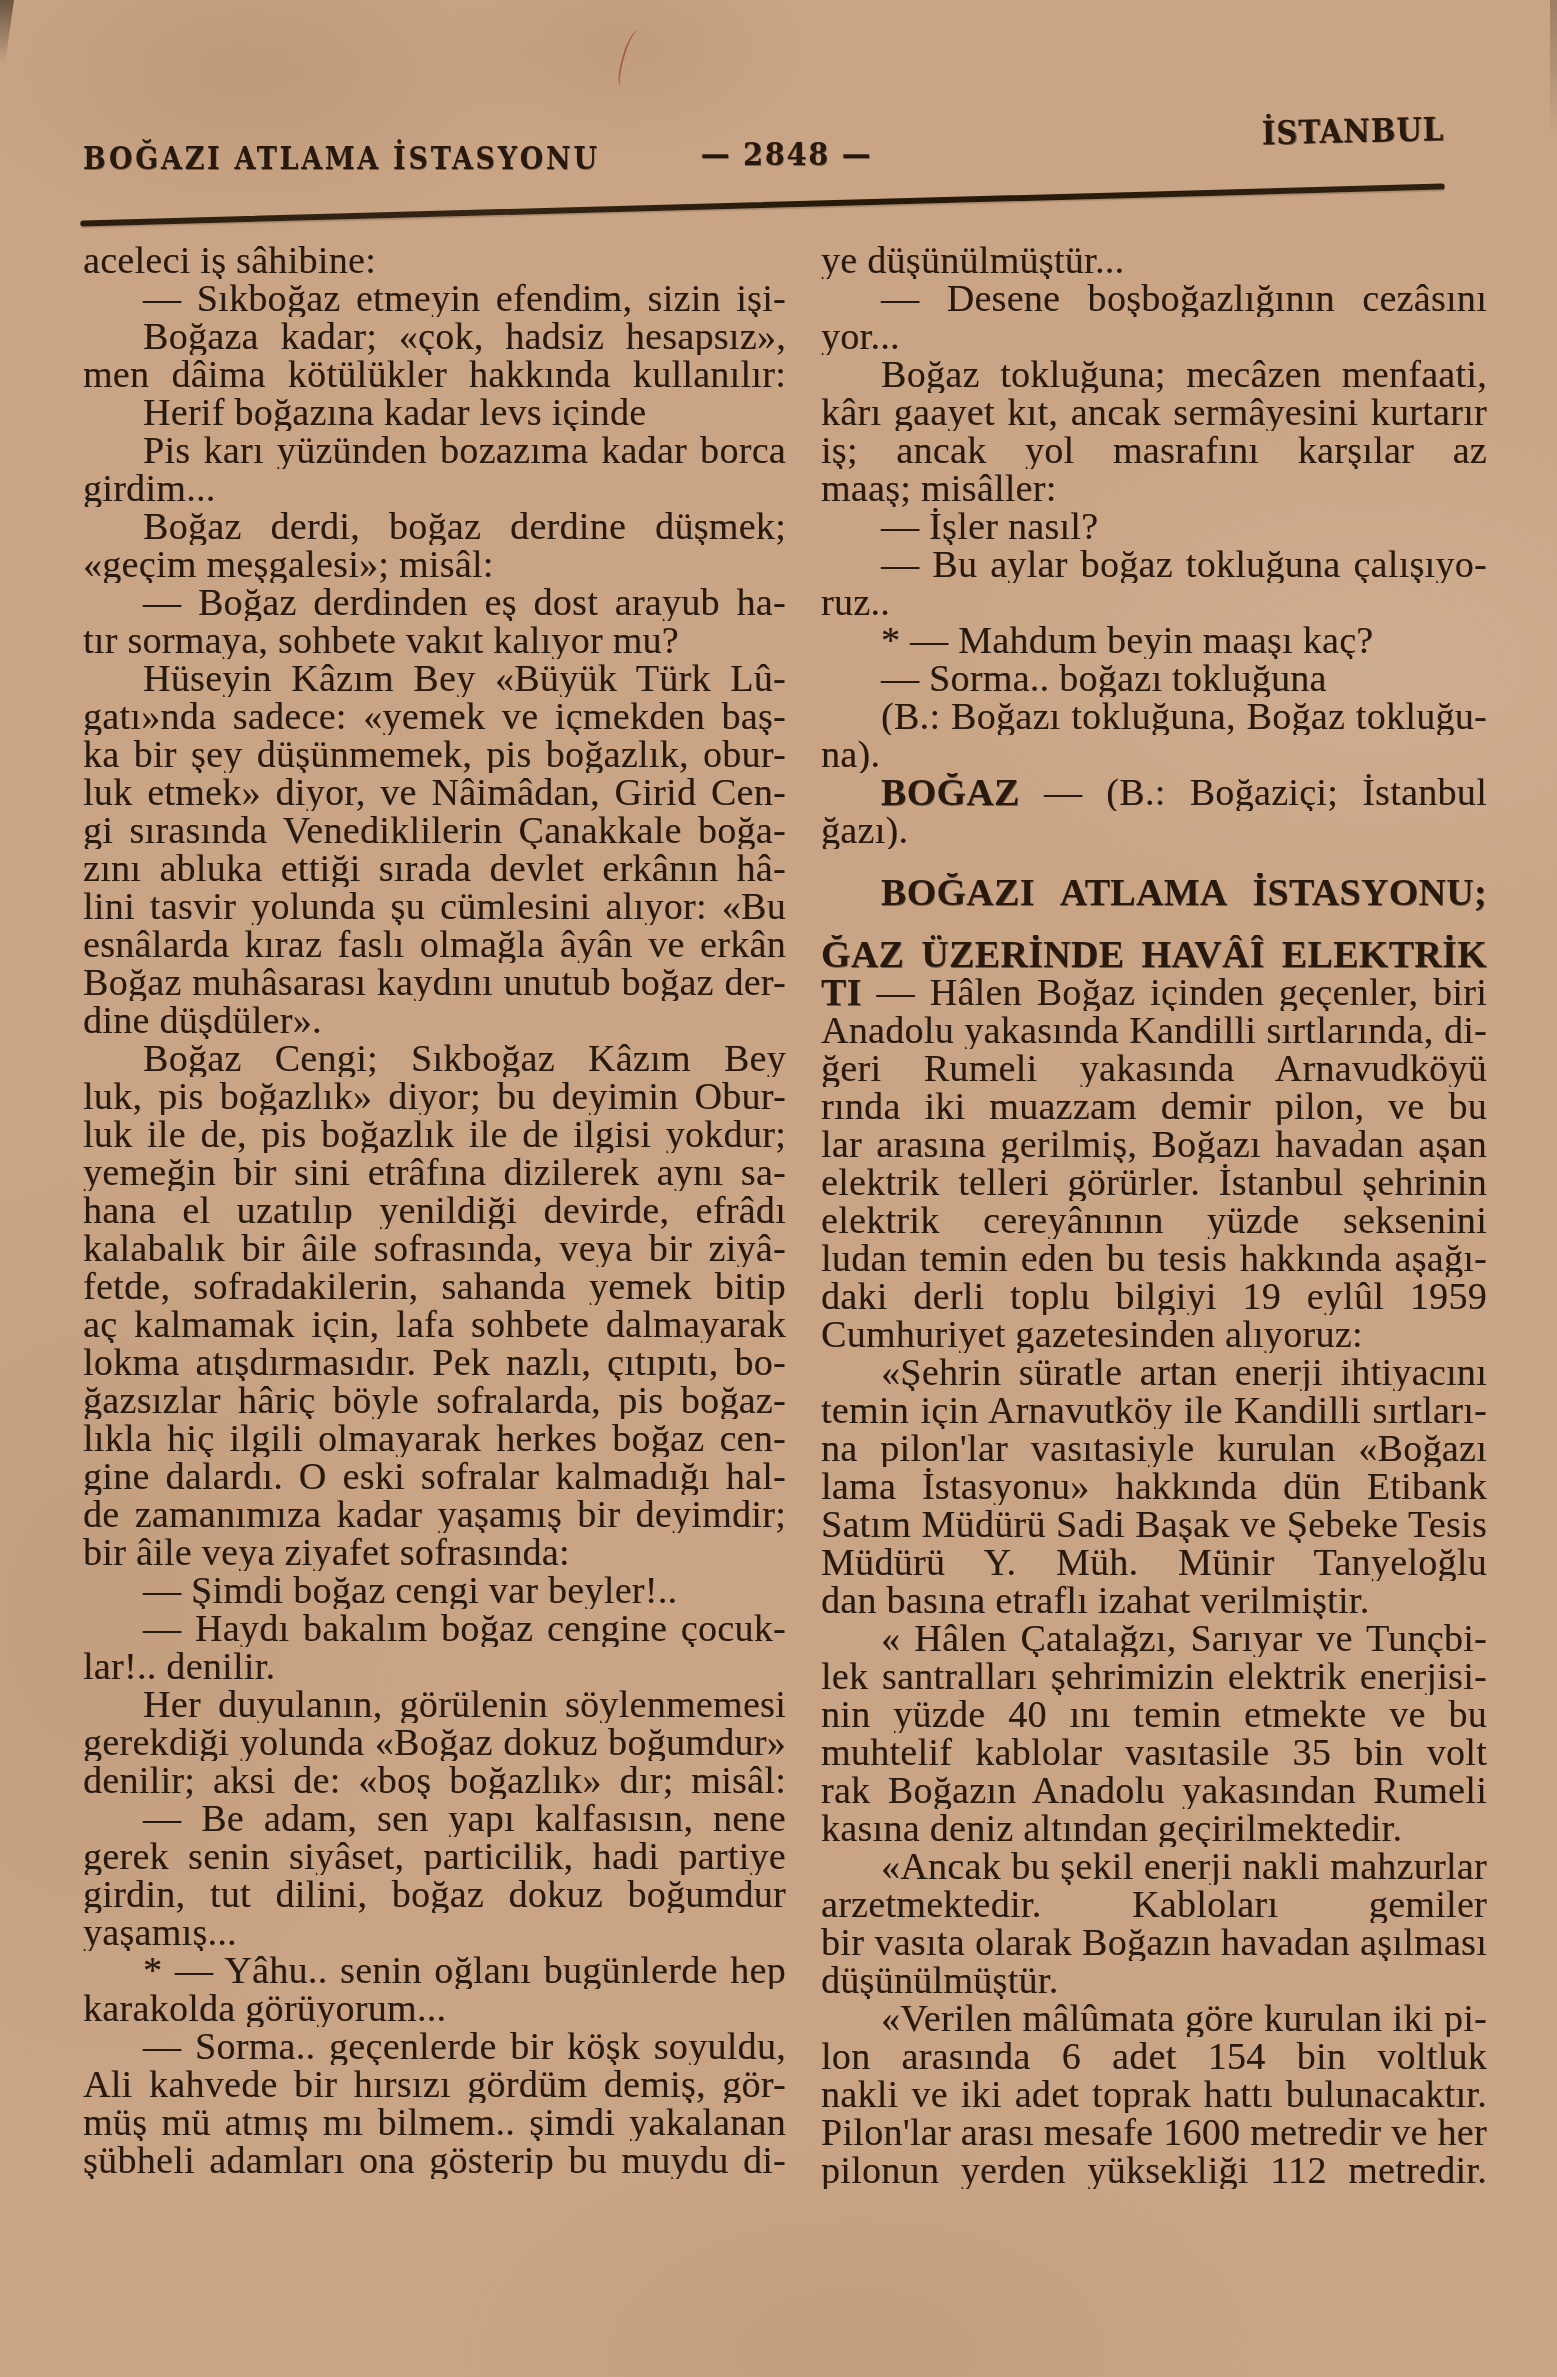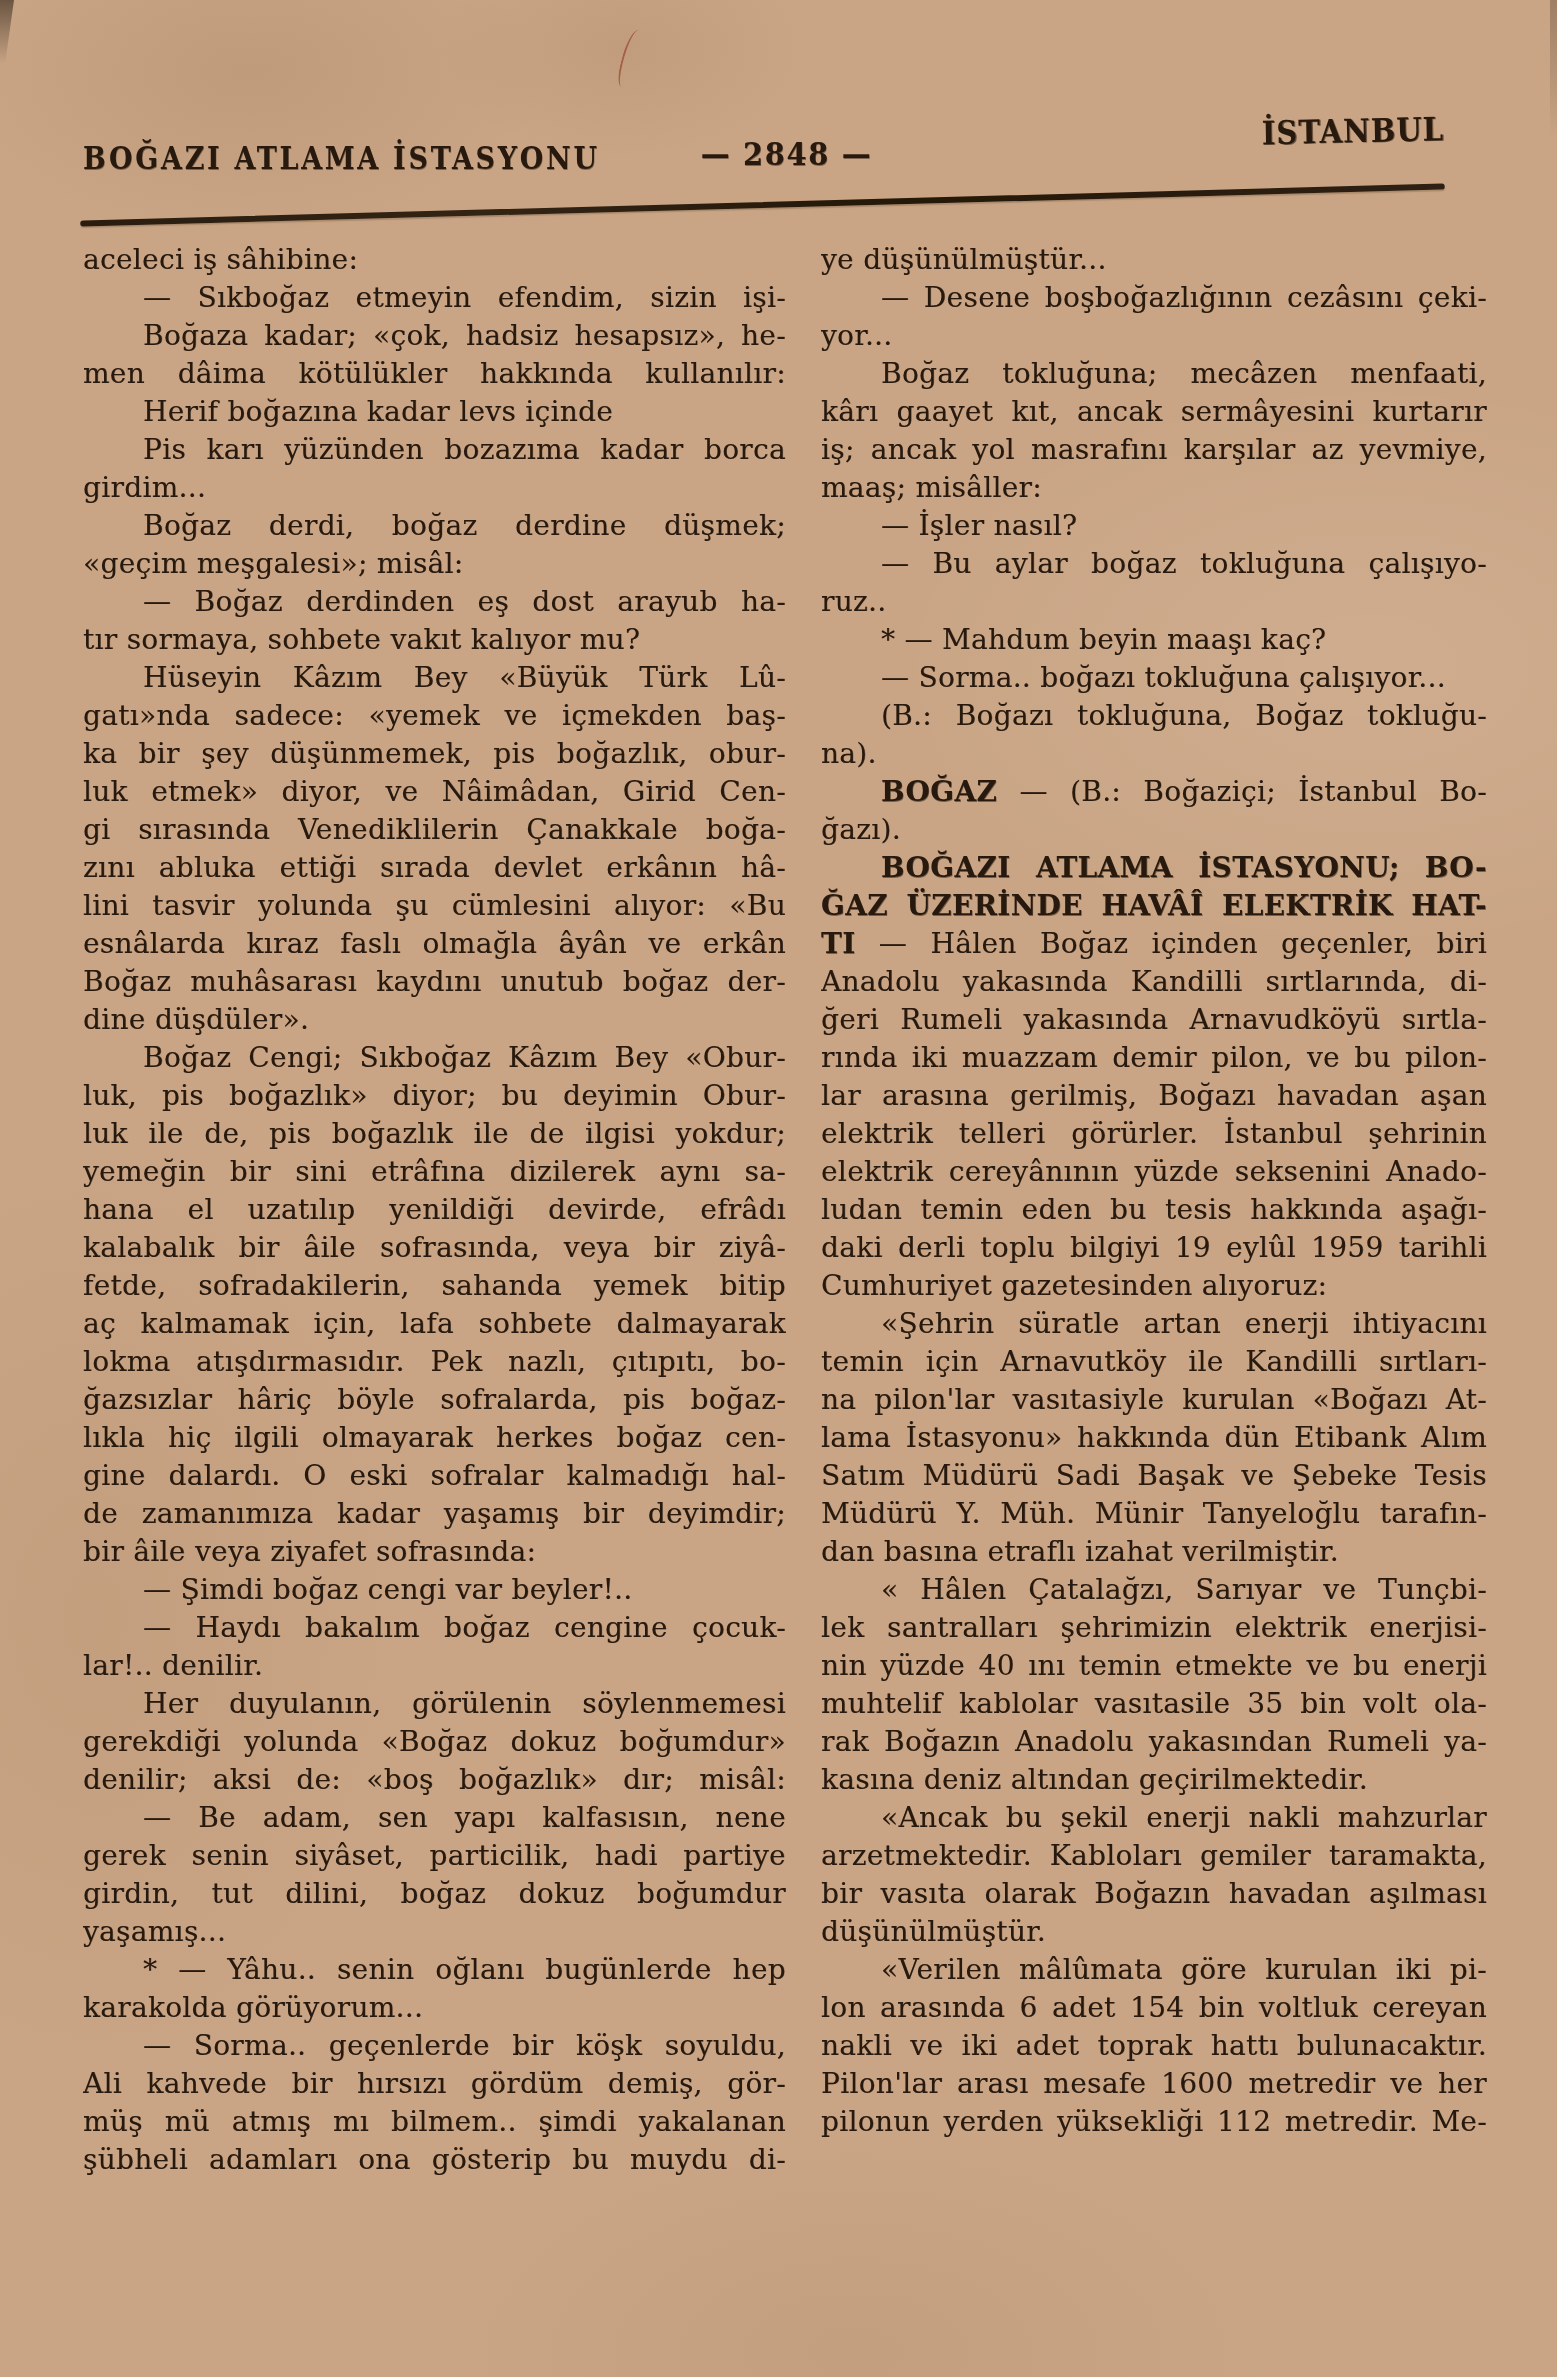--- a/index.html
+++ b/index.html
@@ -54,34 +54,34 @@
     transform-origin: center center;
     box-shadow: 0 1.6px 1.1px rgba(80,55,30,0.25);
   }
   .article-body {
     position: absolute;
     left: 83px; top: 241px;
     width: 1404px;
     display: flex;
     gap: 35px;
   }
-  .col { font-size: 28px; }
+  .col { font-size: 38px; font-family: Liberation Serif, serif; }
   .col-left  { width: 703px; }
   .col-right { width: 666px; }
   .line {
     height: 38px;
     line-height: 38px;
     overflow: hidden;
     white-space: normal;
     text-shadow: 0.4px 0.4px 0 rgba(38,24,12,0.38);
     letter-spacing: 0.3px;
   }
   .line.just { text-align: justify; text-align-last: justify; }
   .line.indent { padding-left: 60px; }
-  .line .bold, .line.bold { font-weight: bold; text-shadow: 0.6px 0.5px 0 rgba(38,24,12,0.5); }
+  .line .bold, .line.bold { font-weight: bold; text-shadow: 0.6px 0.5px 0 rgba(38,24,12,0.5); margin-top: 24px; }
   
   .artifact { position: absolute; pointer-events: none; }
   .corner-mark {
     left: 0; top: 0; width: 14px; height: 80px;
     background: linear-gradient(180deg, rgba(30,20,12,0.55), rgba(30,20,12,0.0) 80%);
     clip-path: polygon(0 0, 100% 0, 20% 100%, 0 100%);
   }
   .fiber-mark {
     left: 622px; top: 29px; width: 14px; height: 59px;
     border-left: 2.7px solid rgba(140,45,25,0.55);

